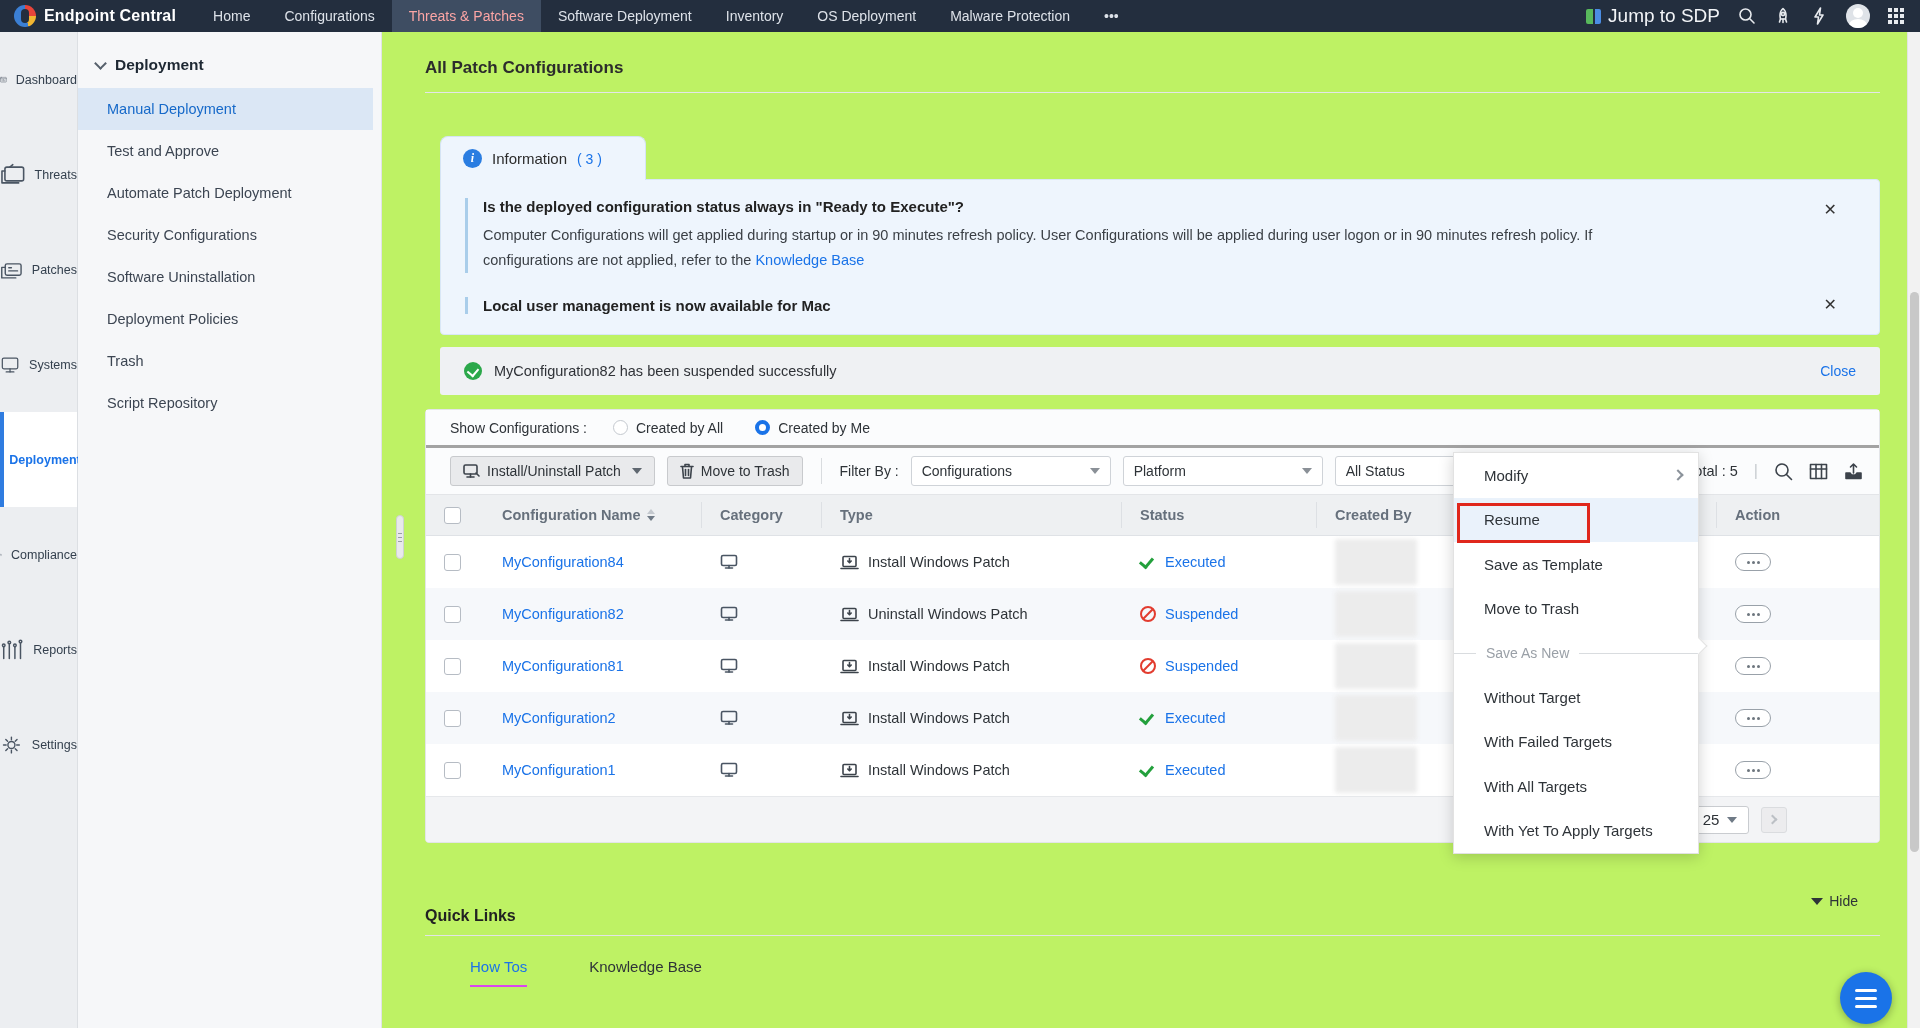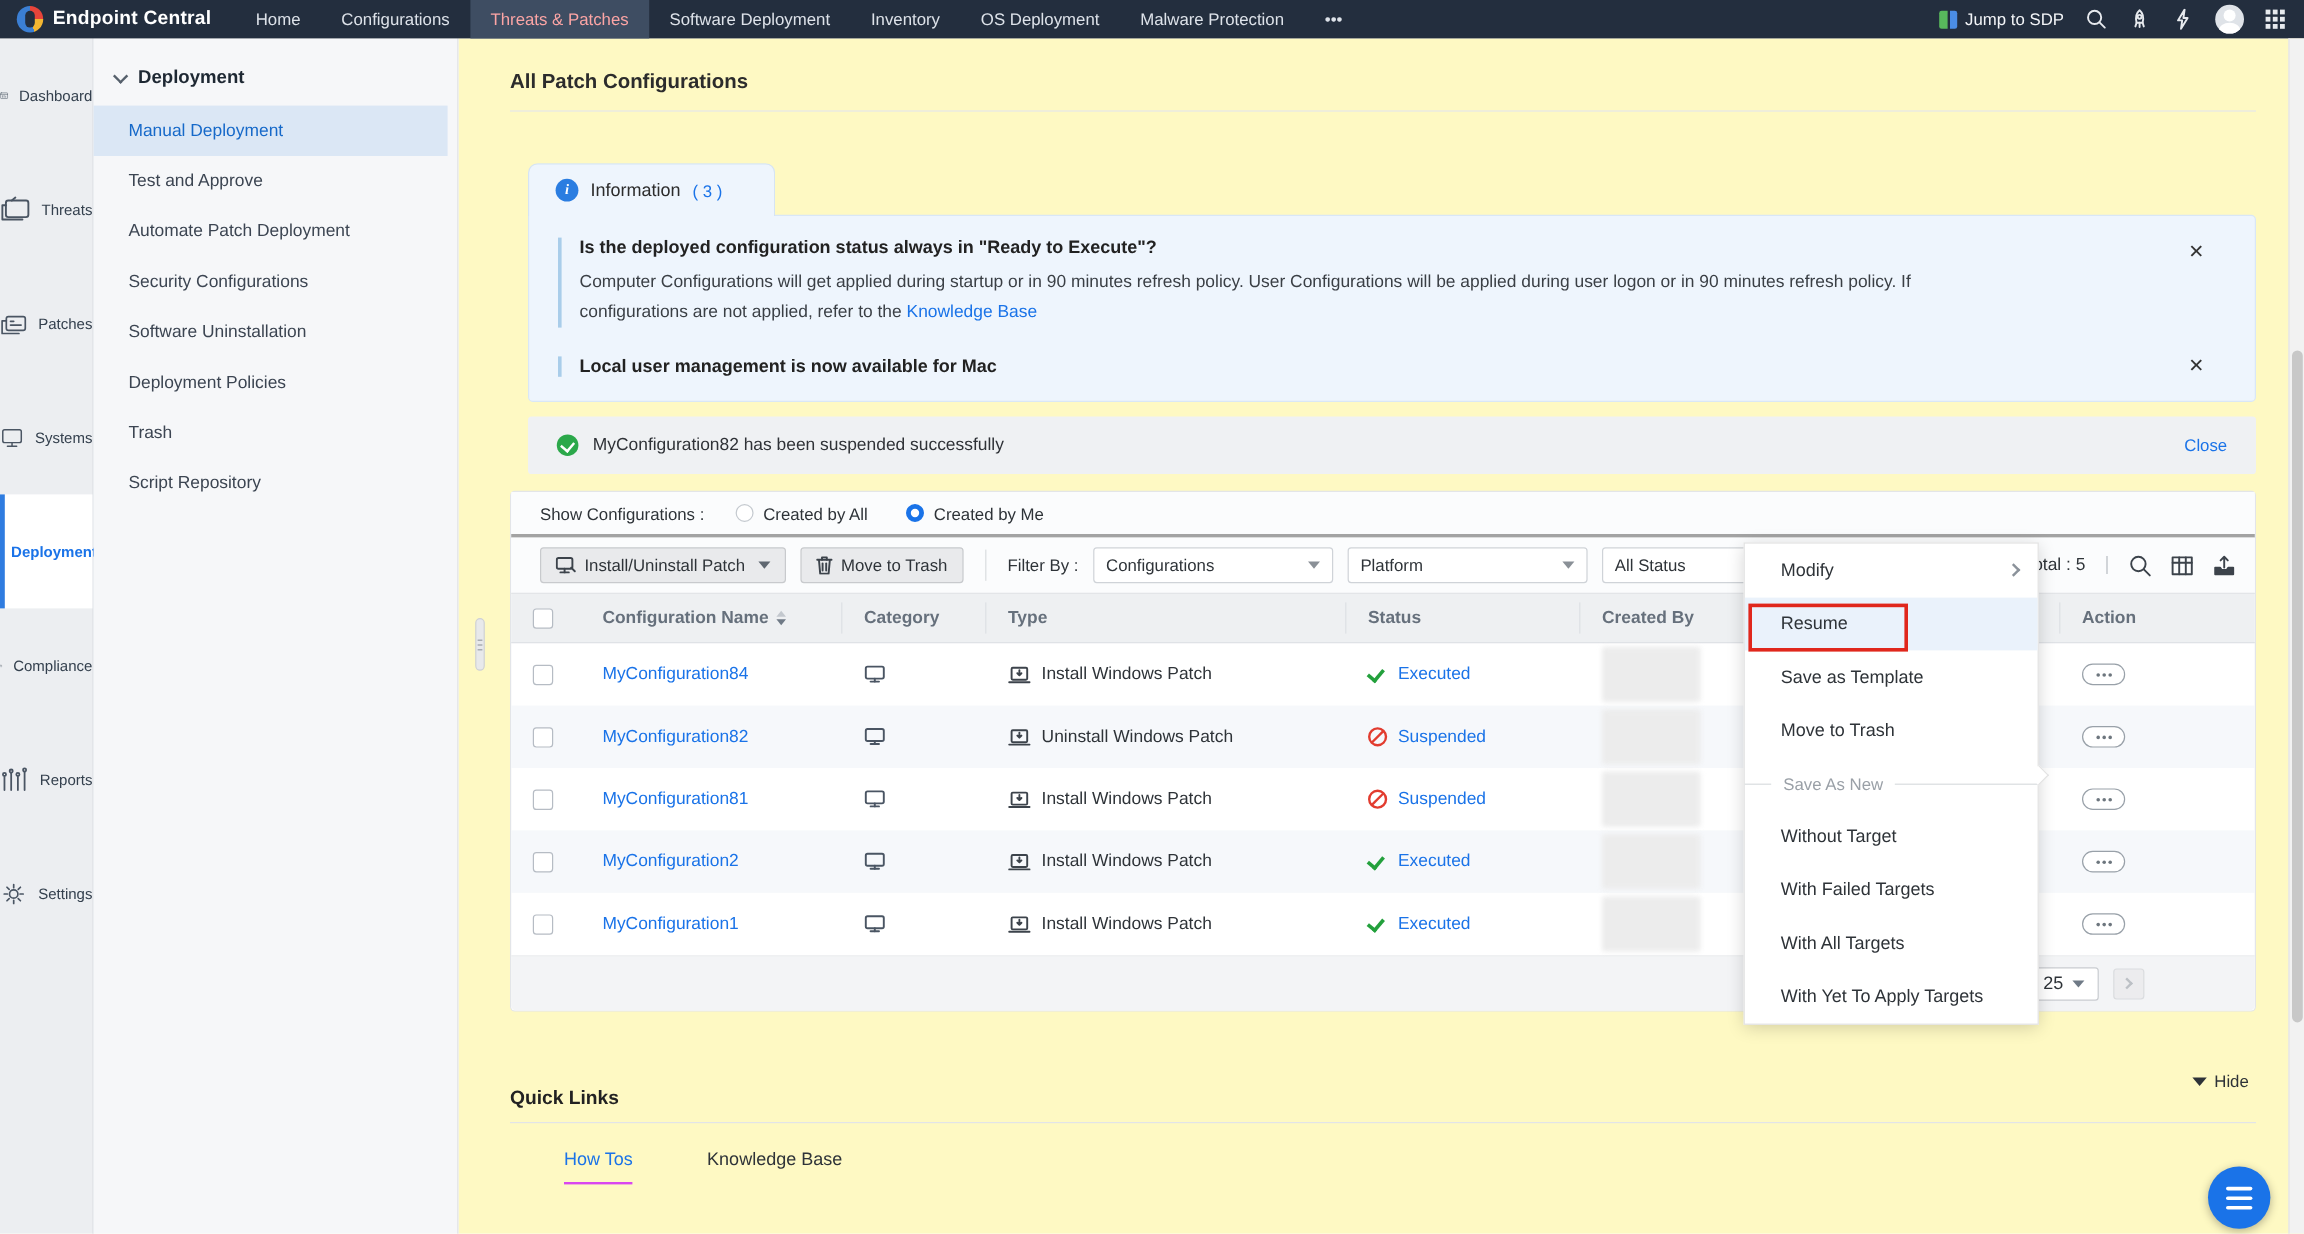--- a/index.html
+++ b/index.html
@@ -13,21 +13,21 @@
   .logo { width:22px; height:22px; border-radius:50%;
           background:conic-gradient(#e8443a 0 90deg, #f2b632 90deg 160deg, #3b7fd4 160deg 360deg);
           position:relative; }
   .logo::after { content:""; position:absolute; left:7px; top:4px; width:8px; height:14px;
                  background:#232e3e; border-radius:4px; }
   .brand-name { color:#fff; font-size:16px; font-weight:bold; letter-spacing:.2px; }
   .nav-items { display:flex; height:32px; }
   .nav-item { color:#dde2e9; font-size:14px; padding:0 17px; display:flex; align-items:center; cursor:pointer; }
   .nav-item.active { background:#3e4d62; color:#fca5a5; }
   .nav-right { margin-left:auto; display:flex; align-items:center; gap:18px; padding-right:16px; color:#e7eaee; }
-  .sdp { display:flex; align-items:center; gap:7px; font-size:14px; color:#f2f4f7; cursor:pointer; }
+  .sdp { display:flex; align-items:center; gap:7px; font-size:19px; color:#f2f4f7; cursor:pointer; }
   .sdp-ico { width:15px; height:15px; position:relative; }
   .sdp-ico::before { content:""; position:absolute; left:0; top:0; width:7px; height:15px; background:#58b95c; border-radius:2px 0 0 2px; }
   .sdp-ico::after  { content:""; position:absolute; right:0; top:0; width:6px; height:15px; background:#4b8de4; border-radius:0 2px 2px 0; }
   .nav-ico { width:18px; height:18px; display:block; cursor:pointer; }
   .avatar { width:24px; height:24px; border-radius:50%; background:#dfe3e8; position:relative; overflow:hidden; cursor:pointer; }
   .avatar::before { content:""; position:absolute; left:7px; top:4px; width:10px; height:10px; background:#fff; border-radius:50%; }
   .avatar::after  { content:""; position:absolute; left:3px; top:15px; width:18px; height:12px; background:#fff; border-radius:50%; }
   .grid-ico { display:grid; grid-template-columns:repeat(3,4px); grid-gap:2px; cursor:pointer; }
   .grid-ico span { width:4px; height:4px; background:#e7eaee; }
 
@@ -47,21 +47,21 @@
              background:#f6f7f9; border-right:1px solid #e1e3e7; z-index:40; }
   .sb-header { display:flex; align-items:center; gap:10px; padding:24px 0 14px 18px;
                font-size:15.5px; font-weight:bold; color:#1e2833; }
   .sb-chev { width:9px; height:9px; border-left:2px solid #56606c; border-bottom:2px solid #56606c;
              transform:rotate(-45deg); margin-top:-4px; }
   .sb-item { height:42px; display:flex; align-items:center; padding-left:29px;
              font-size:14.5px; color:#3c4document48; color:#3c4552; cursor:pointer; }
   .sb-item.active { background:#dbe7f5; color:#1669c9; margin:0 8px 0 0; }
 
   
-  .main { position:absolute; left:382px; top:32px; width:1538px; height:996px; background:#fef9c3; overflow:hidden; }
+  .main { position:absolute; left:382px; top:32px; width:1538px; height:996px; background:#bef264; overflow:hidden; }
   .content { width:1455px; margin-left:43px; position:relative; }
   .page-title { font-size:17px; font-weight:bold; color:#2c2c2c; margin-top:26px; }
   .title-rule { border:none; border-top:1px solid #e4e6e9; margin-top:14px; }
 
   
   .info-wrap { margin:42px 0 0 15px; width:1440px; }
   .info-tab { width:206px; height:44px; background:#eef5fd; border:1px solid #d5e4f4; border-bottom:none;
               border-radius:8px 8px 0 0; display:flex; align-items:center; gap:10px; padding-left:22px; position:relative; top:1px; cursor:pointer; }
   .info-i { width:19px; height:19px; border-radius:50%; background:#2a7de1; color:#fff; font-size:12px; font-weight:bold;
             display:flex; align-items:center; justify-content:center; font-family:"Liberation Serif",serif; font-style:italic; }
@@ -165,21 +165,21 @@
   .ctx-arrow { position:absolute; right:-7px; top:187px; width:12px; height:12px; background:#fff;
                border-right:1px solid #e2e2e2; border-top:1px solid #e2e2e2; transform:rotate(45deg); }
 
   
   .ql { margin-top:64px; position:relative; }
   .ql-title { font-size:16px; font-weight:bold; color:#222; }
   .ql-rule { border:none; border-top:1px solid #e2e4e7; margin-top:10px; }
   .ql-links { display:flex; gap:62px; margin:22px 0 0 45px; font-size:15px; }
   .ql-link { color:#1a73e8; padding-bottom:10px; border-bottom:2px solid #d946ef; cursor:pointer; }
   .ql-link2 { color:#2e3338; cursor:pointer; }
-  .hide-ctl { position:absolute; right:6px; top:-14px; display:flex; align-items:center; gap:6px; font-size:14px; color:#2e3338; cursor:pointer; }
+  .hide-ctl { position:absolute; right:22px; top:-14px; display:flex; align-items:center; gap:6px; font-size:14px; color:#2e3338; cursor:pointer; }
   .hide-ctl .tri { width:0;height:0;border-left:6px solid transparent;border-right:6px solid transparent;border-top:7px solid #2e3338; }
 
   .fab { position:absolute; right:28px; bottom:4px; width:52px; height:52px; border-radius:50%;
          background:#1a73e8; box-shadow:0 2px 8px rgba(0,0,0,.3); display:flex; flex-direction:column;
          align-items:center; justify-content:center; gap:5px; cursor:pointer; z-index:70; }
   .fab i { width:22px; height:3px; background:#fff; border-radius:2px; }
 
   
   .splitter { position:absolute; left:14px; top:483px; width:8px; height:44px; background:#e8e9eb;
               border:1px solid #cfd1d4; border-radius:4px; display:flex; flex-direction:column;

